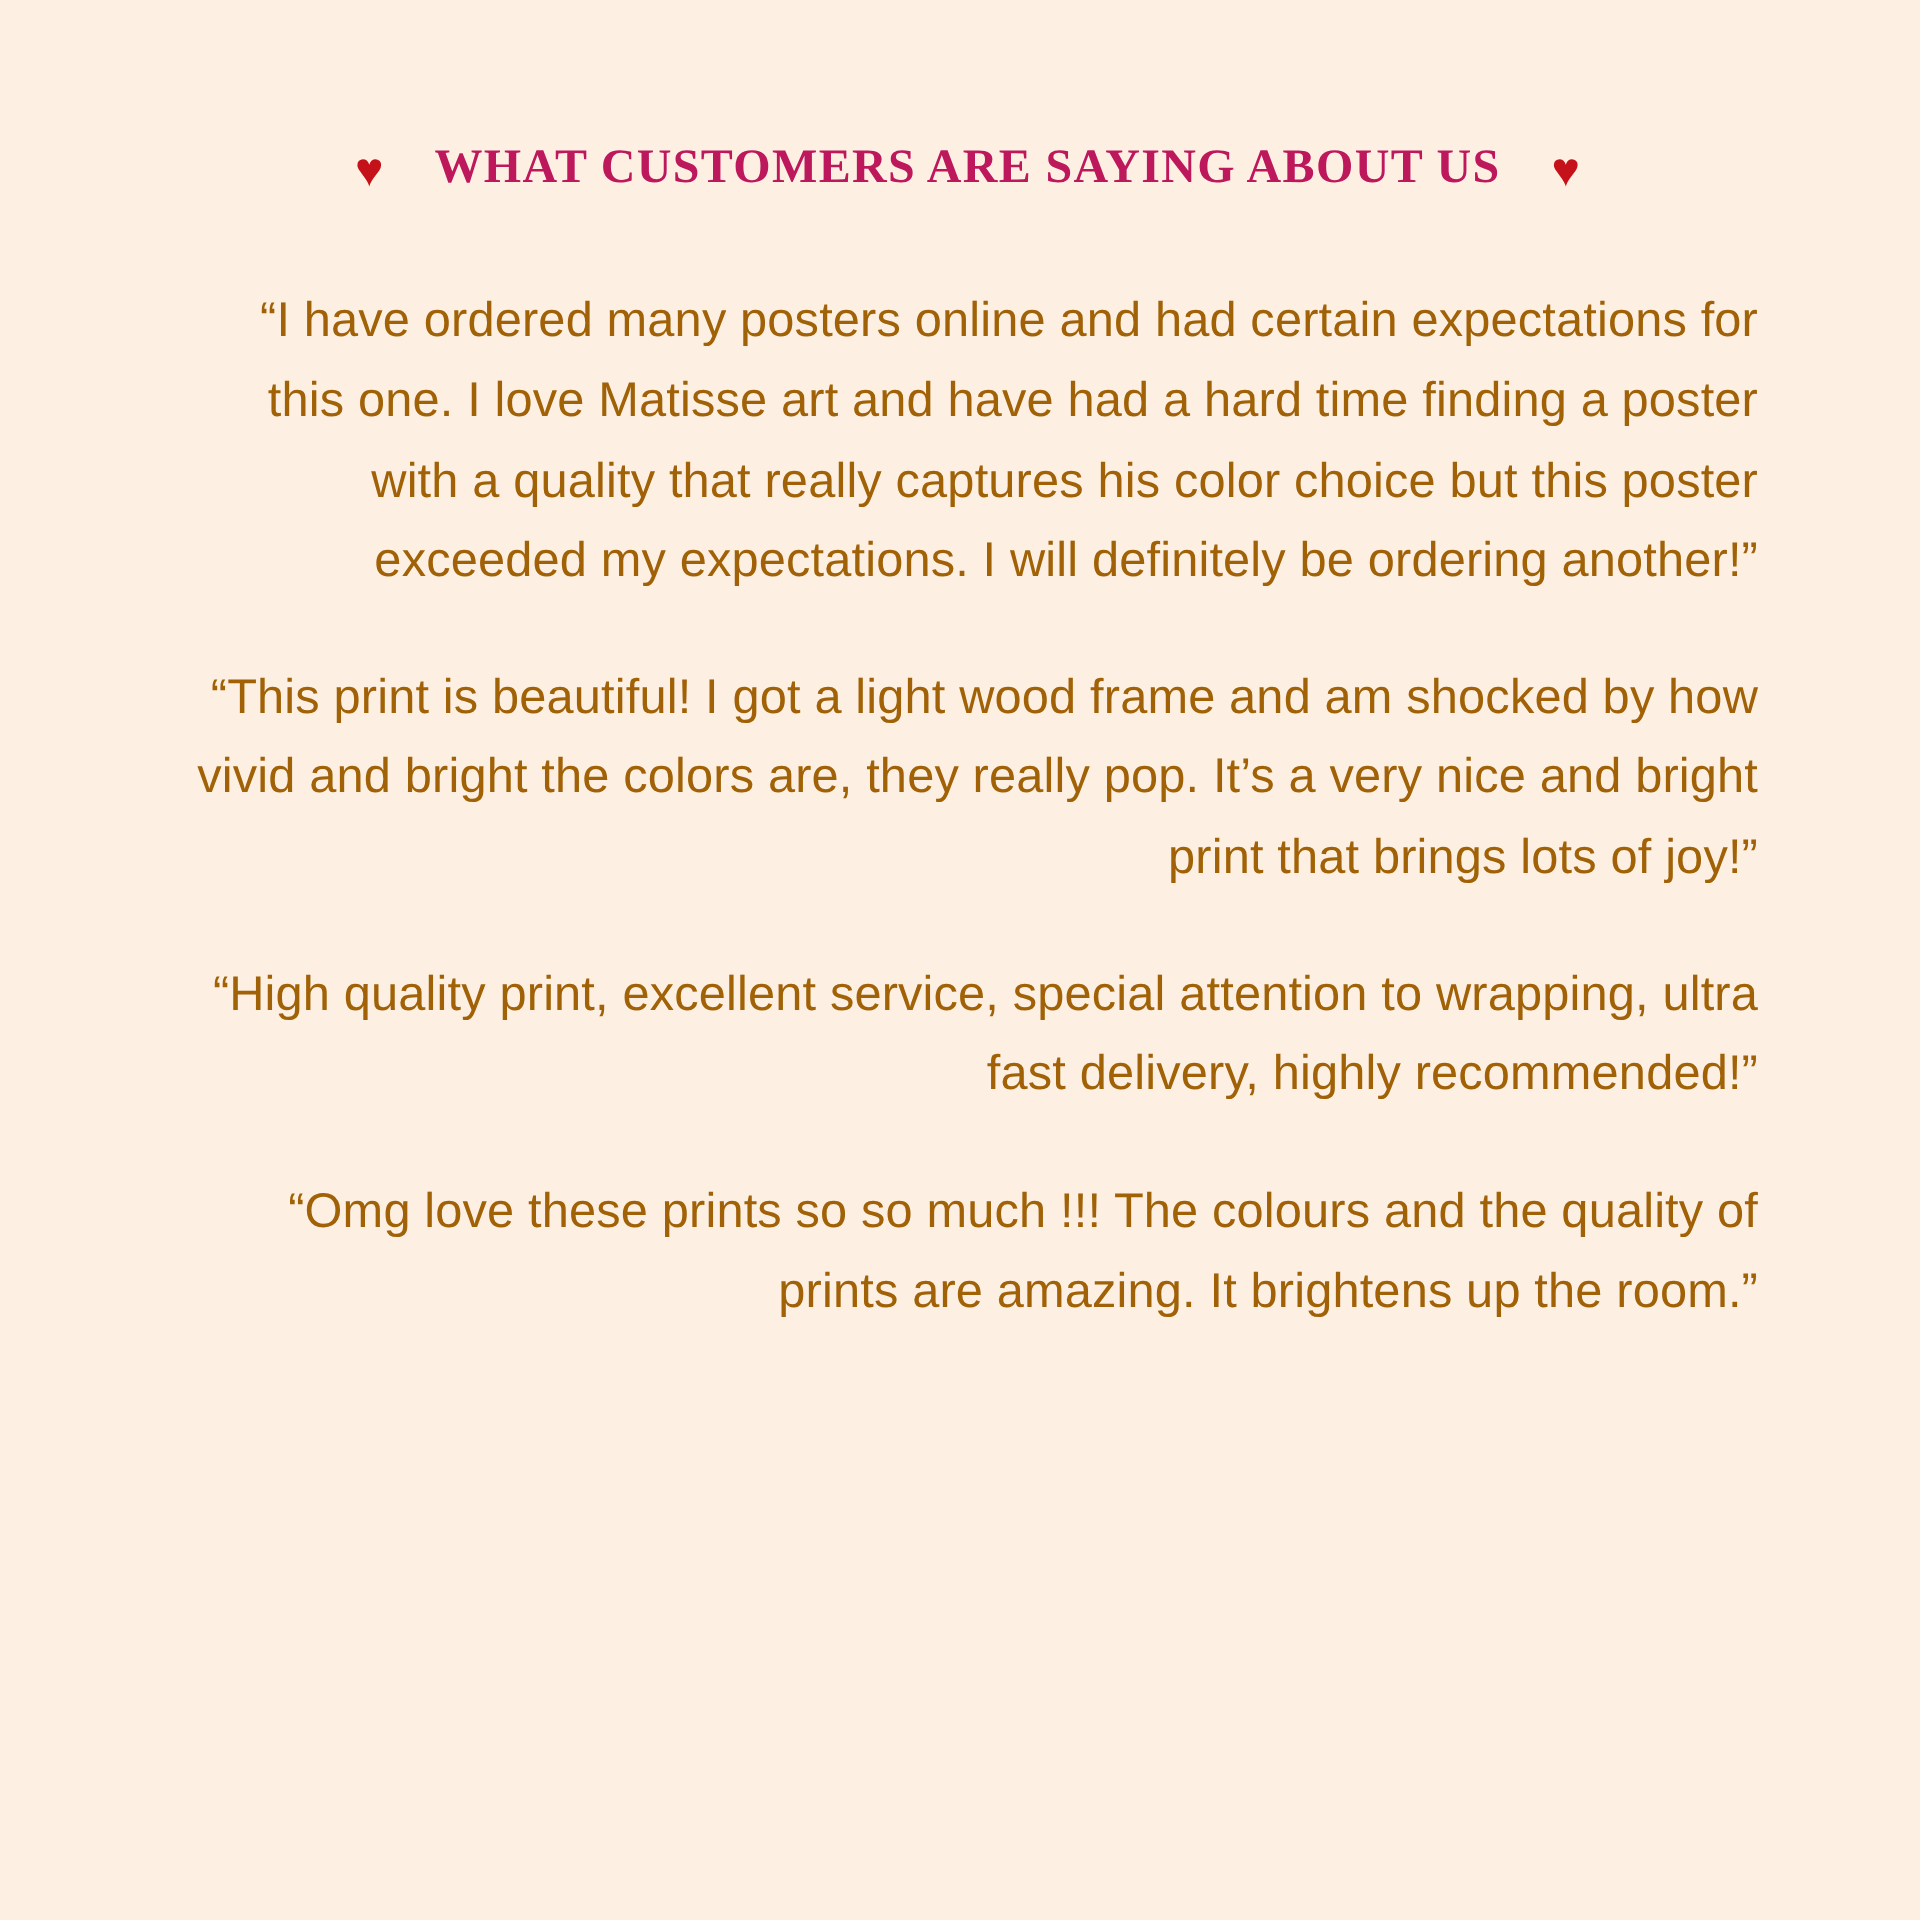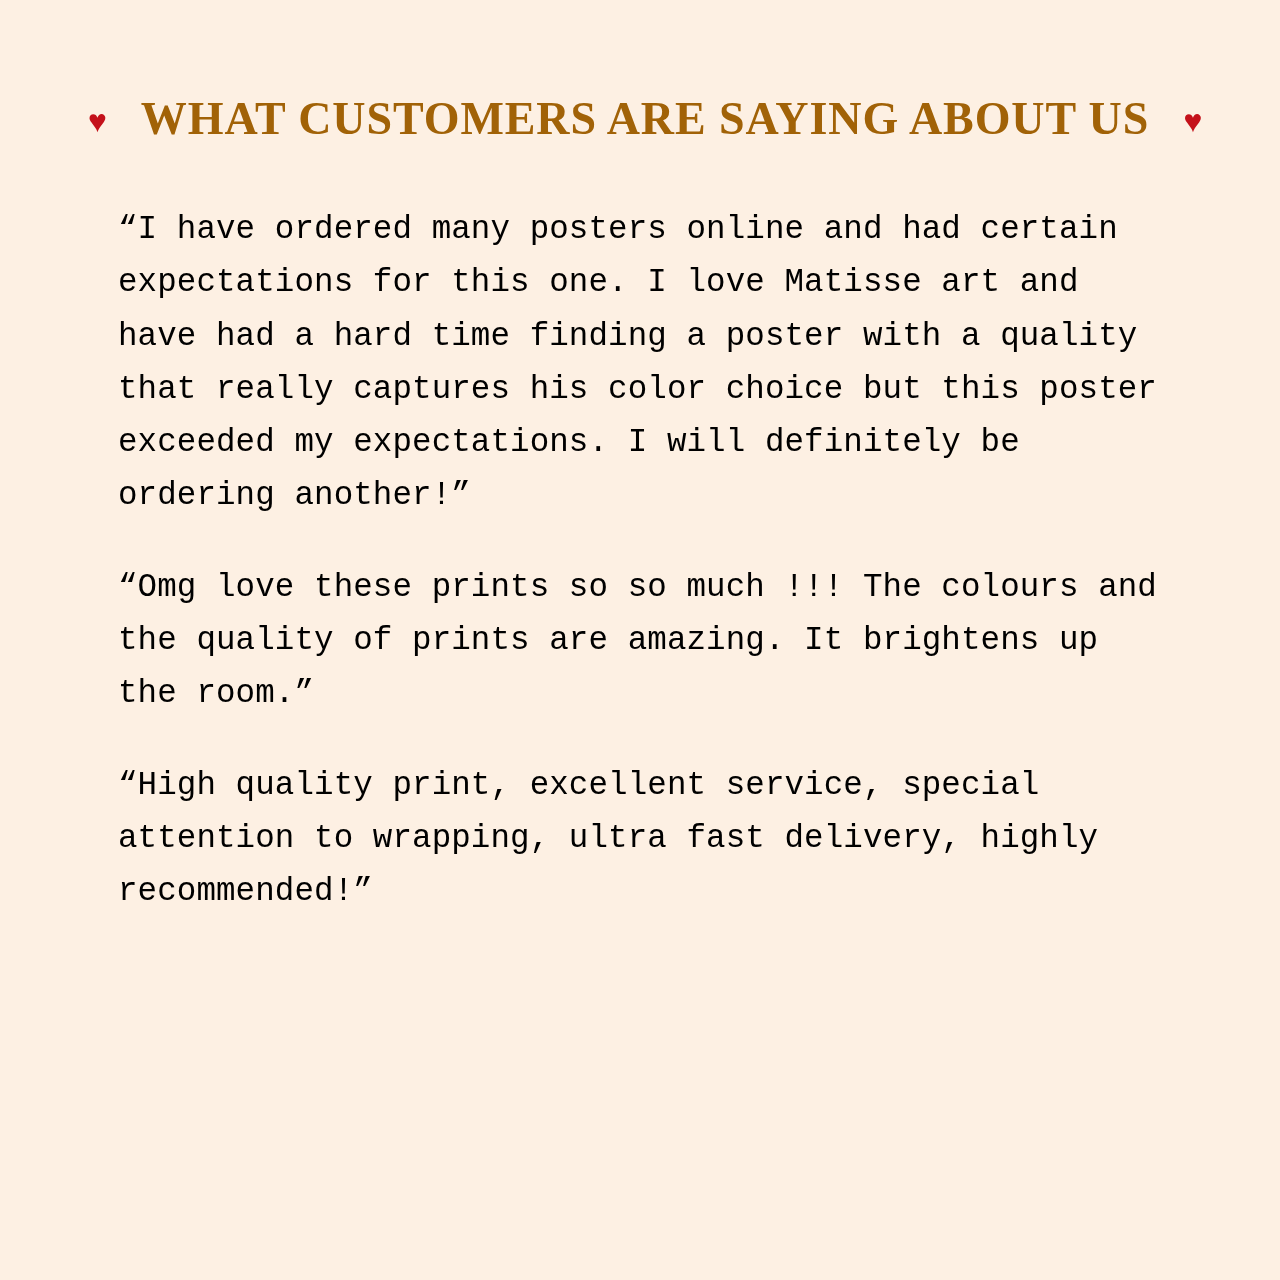--- a/index.html
+++ b/index.html
@@ -23,59 +23,60 @@
   }
   .heading-row {
     display: flex;
     align-items: center;
     justify-content: center;
     gap: 34px;
     margin: 0 0 58px 0;
   }
   .heading-title {
     font-family: "Liberation Serif", serif;
-    font-size: 46px;
+    font-size: 32px;
     font-weight: 700;
     letter-spacing: 0.9px;
-    color: #a16207;
+    color: #be185d;
     white-space: nowrap;
   }
   .heart {
     font-size: 32px;
     line-height: 1;
     color: #c4111a;
     position: relative;
     top: 2px;
   }
   .reviews {
     margin-top: 10px;
   }
   .review {
-    font-family: Liberation Mono, monospace;
+    font-family: Liberation Sans, sans-serif;
     font-size: 32.5px;
     line-height: 1.64;
-    color: #000000;
+    color: #a16207;
     margin: 0 0 38px 0;
-    text-align: left;
+    text-align: right;
     letter-spacing: 0.1px;
   }
   .review:last-child {
     margin-bottom: 0;
   }
 </style>
 </head>
 <body>
 
 <div class="page">
 
   <div class="heading-row">
     <span class="heart">♥</span>
     <span class="heading-title">WHAT CUSTOMERS ARE SAYING ABOUT US</span>
     <span class="heart">♥</span>
   </div>
 
   <div class="reviews">
     <p class="review">“I have ordered many posters online and had certain expectations for this one. I love Matisse art and have had a hard time finding a poster with a quality that really captures his color choice but this poster exceeded my expectations. I will definitely be ordering another!”</p>
+    <p class="review">“This print is beautiful! I got a light wood frame and am shocked by how vivid and bright the colors are, they really pop. It’s a very nice and bright print that brings lots of joy!”</p>
+    <p class="review">“High quality print, excellent service, special attention to wrapping, ultra fast delivery, highly recommended!”</p>
     <p class="review">“Omg love these prints so so much !!! The colours and the quality of prints are amazing. It brightens up the room.”</p>
-    <p class="review">“High quality print, excellent service, special attention to wrapping, ultra fast delivery, highly recommended!”</p>
   </div>
 
 </div>
 
 </body></html>

